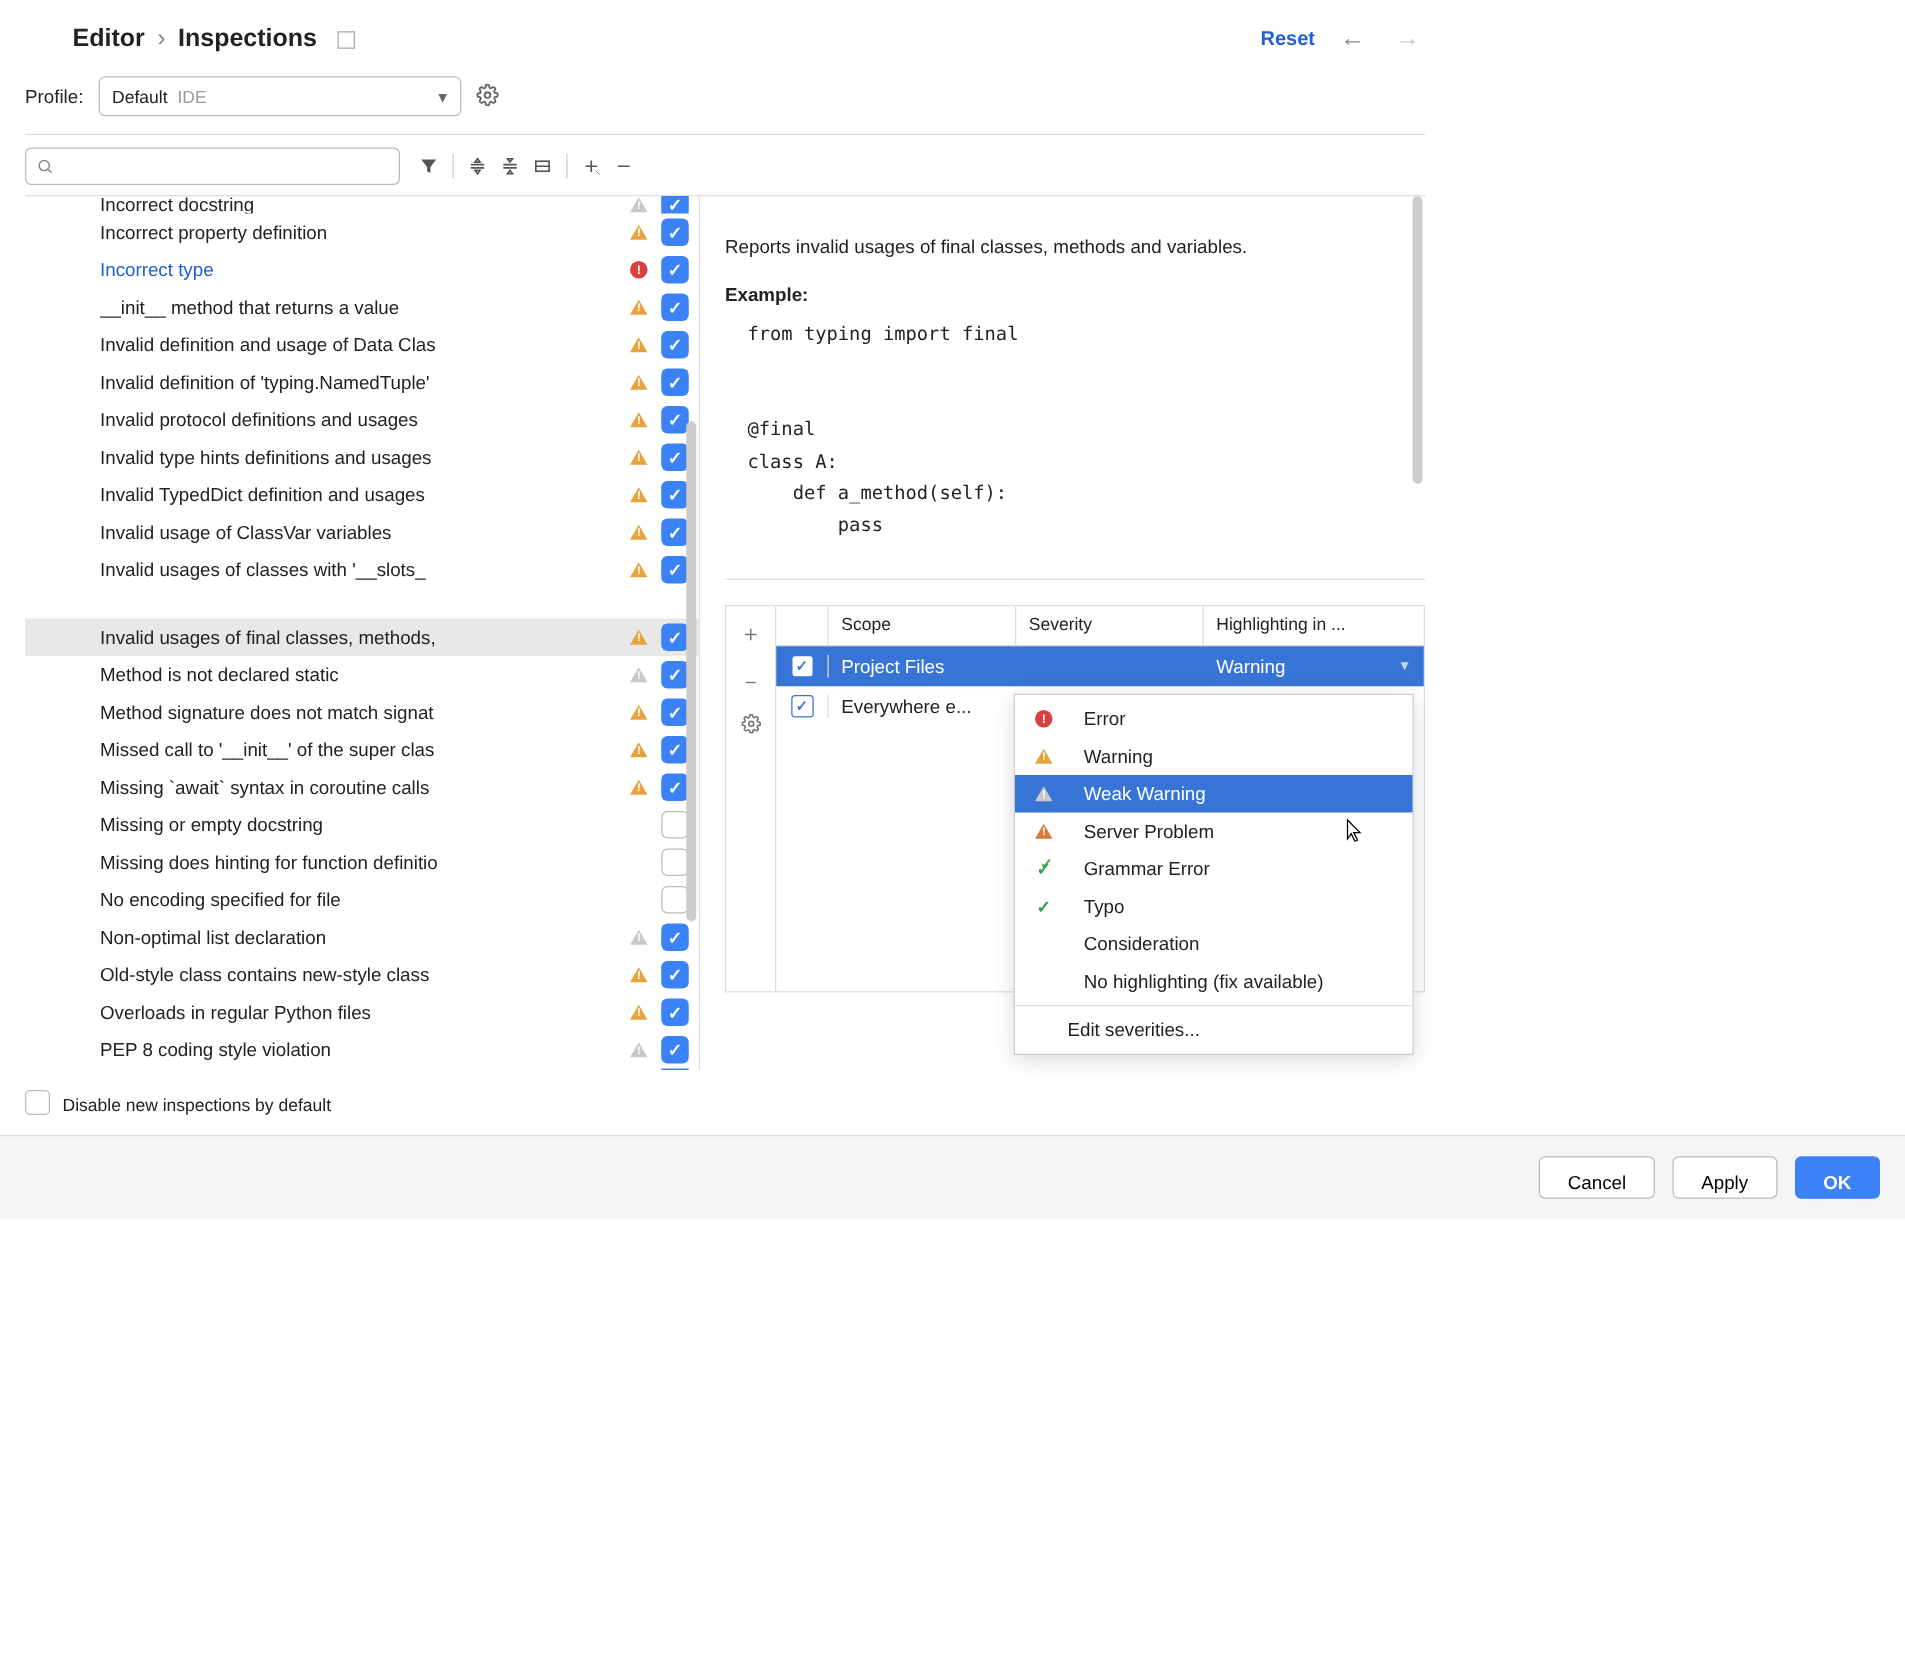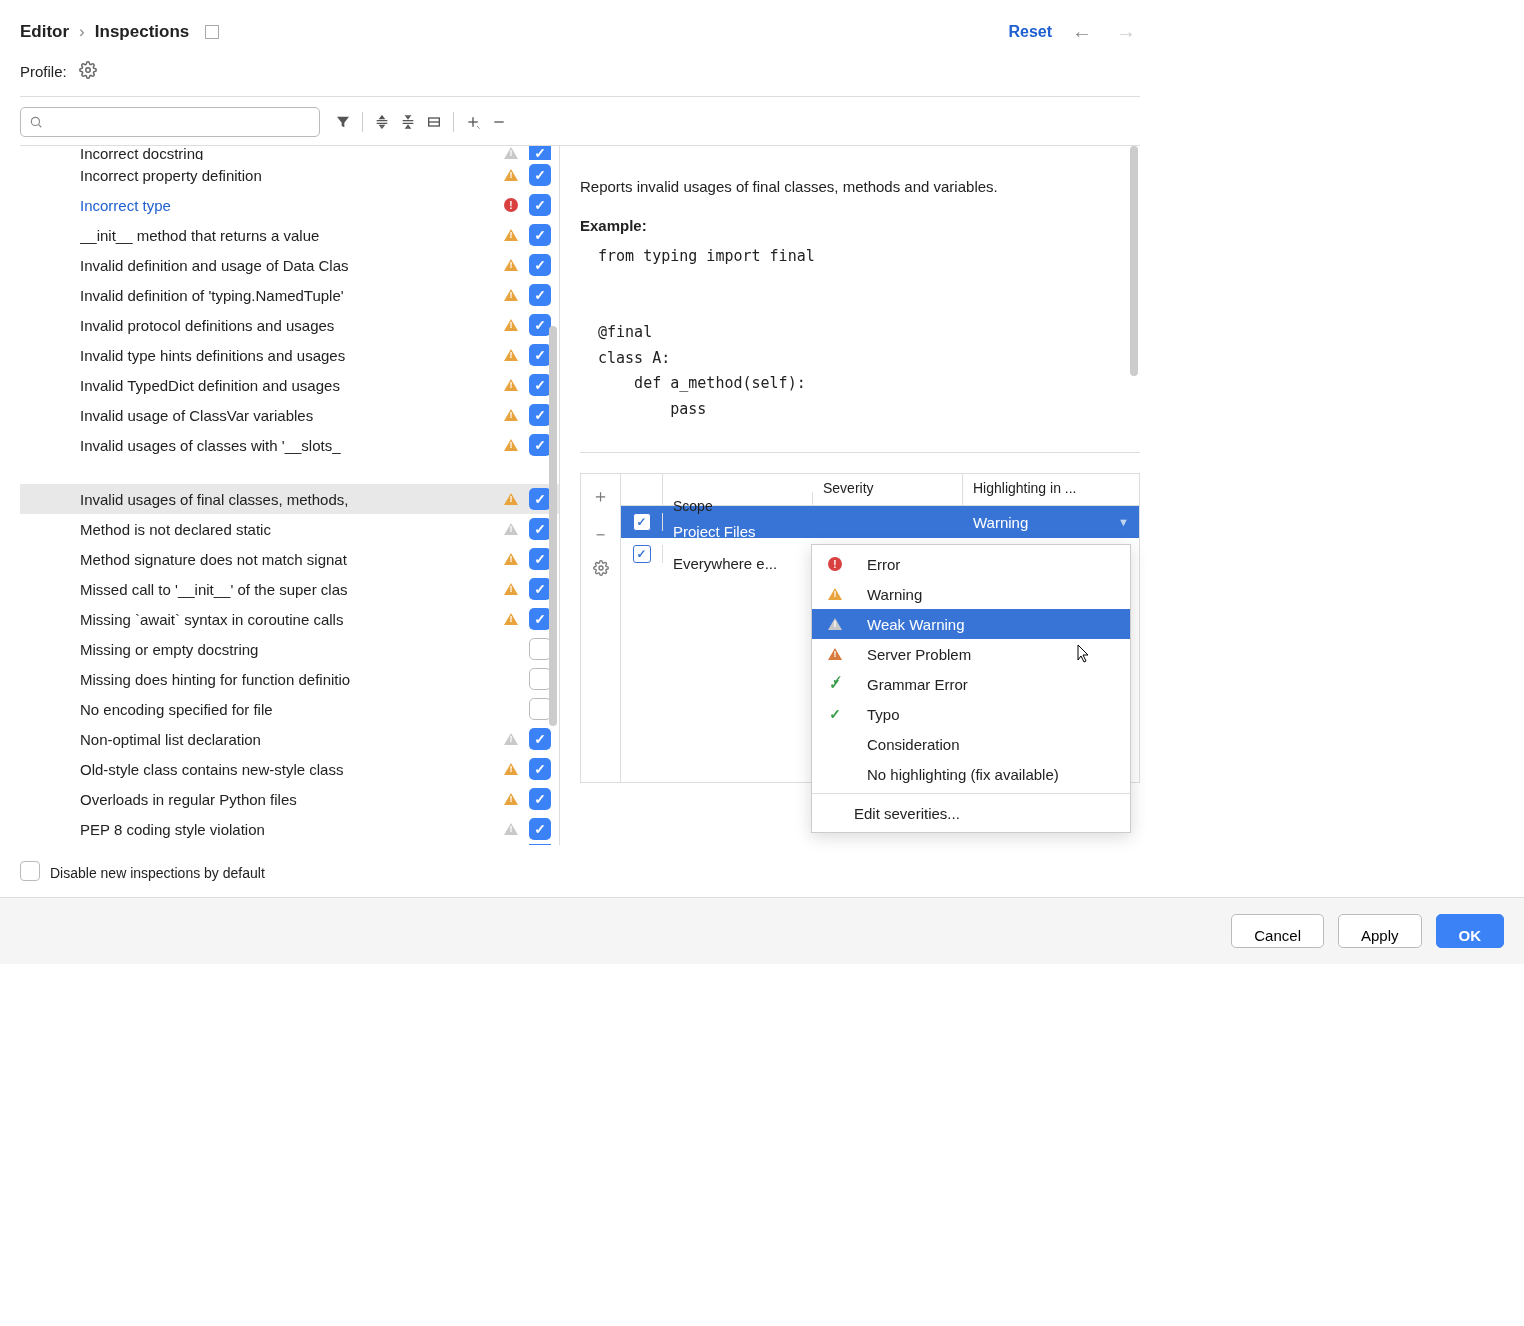--- a/index.html
+++ b/index.html
@@ -1,19 +1,19 @@
 <!DOCTYPE html>
 <html><head>
 <meta charset="utf-8">
 <style>
 * { box-sizing: border-box; margin: 0; padding: 0; }
 body { font-family: -apple-system, BlinkMacSystemFont, "Segoe UI", sans-serif; font-size: 14px; background: #fff; color: #222; }
 .container { width: 1160px; padding: 20px 20px 0 20px; }
 .header { display: flex; align-items: center; justify-content: space-between; margin-bottom: 18px; }
-.breadcrumb { display: flex; align-items: center; gap: 10px; font-size: 17px; font-weight: 700; }
+.breadcrumb { display: flex; align-items: center; gap: 10px; font-size: 20px; font-weight: 700; margin-left: 38px; }
 .breadcrumb .sep { color: #888; font-weight: 400; }
 .breadcrumb .show-icon { width: 14px; height: 14px; border: 1px solid #aaa; display: inline-block; margin-left: 6px; }
 .header-right { display: flex; align-items: center; gap: 16px; }
 .reset-link { color: #2060d0; font-weight: 700; font-size: 16px; cursor: pointer; text-align: right; }
 .nav-arrow { color: #888; font-size: 20px; padding: 0 4px; }
 .nav-arrow.disabled { color: #ccc; }
 
 .profile-row { display: flex; align-items: center; gap: 12px; margin-bottom: 14px; }
 .profile-label { font-size: 15px; }
 .profile-select { display: flex; align-items: center; justify-content: space-between; width: 290px; height: 32px; border: 1px solid #bbb; border-radius: 5px; padding: 0 10px; background: #fff; }
@@ -51,21 +51,21 @@
 .detail-scrollbar { position: absolute; right: 2px; top: 0; width: 8px; height: 230px; background: #ccc; border-radius: 4px; }
 .detail-divider { border: none; border-top: 1px solid #ddd; margin: 30px 0 0 0; }
 
 .scope-section { display: flex; margin-top: 20px; border: 1px solid #ddd; height: 310px; position: relative; }
 .scope-tools { width: 40px; border-right: 1px solid #ddd; display: flex; flex-direction: column; align-items: center; padding-top: 6px; gap: 6px; }
 .scope-tools .tbtn { color: #777; font-size: 18px; cursor: pointer; padding: 4px; }
 .scope-table { flex: 1; }
 .scope-header { display: flex; height: 32px; border-bottom: 1px solid #ddd; font-size: 14px; }
 .scope-header > div { padding: 6px 10px; border-right: 1px solid #ddd; }
 .col-chk { width: 42px; border-right: 1px solid #ddd; }
-.col-scope { width: 150px; margin-top: 18px; }
+.col-scope { width: 150px; }
 .col-sev { width: 150px; }
 .col-hl { flex: 1; border-right: none !important; }
 .scope-row { display: flex; height: 32px; align-items: center; font-size: 15px; }
 .scope-row.sel { background: #3874d6; color: #fff; }
 .scope-row .col-chk { display: flex; align-items: center; justify-content: center; }
 .scope-row > div { padding: 0 10px; }
 .srow-check { width: 18px; height: 18px; background: #fff; border: 1.5px solid #3874d6; border-radius: 3px; display: flex; align-items: center; justify-content: center; }
 .srow-check.on::after { content: "✓"; color: #3874d6; font-size: 12px; font-weight: 700; }
 .scope-row .col-hl { display: flex; align-items: center; justify-content: space-between; }
 .scope-row .col-hl .chev { font-size: 11px; opacity: 0.7; }
@@ -110,20 +110,27 @@
     </div>
     <div class="header-right">
       <span class="reset-link">Reset</span>
       <span class="nav-arrow">←</span>
       <span class="nav-arrow disabled">→</span>
     </div>
   </div>
 
   <div class="profile-row">
     <span class="profile-label">Profile:</span>
+    <div class="profile-select">
+      <span>
+        <span>Default</span>
+        <span class="ide-tag">IDE</span>
+      </span>
+      <span class="chev">▾</span>
+    </div>
     <span class="gear-btn">
       <svg width="18" height="18" viewBox="0 0 24 24" fill="none" stroke="currentColor" stroke-width="2">
           <circle cx="12" cy="12" r="3"></circle>
           <path d="M19.4 15a1.65 1.65 0 0 0 .33 1.82l.06.06a2 2 0 1 1-2.83 2.83l-.06-.06a1.65 1.65 0 0 0-1.82-.33 1.65 1.65 0 0 0-1 1.51V21a2 2 0 0 1-4 0v-.09a1.65 1.65 0 0 0-1-1.51 1.65 1.65 0 0 0-1.82.33l-.06.06a2 2 0 1 1-2.83-2.83l.06-.06a1.65 1.65 0 0 0 .33-1.82 1.65 1.65 0 0 0-1.51-1H3a2 2 0 0 1 0-4h.09a1.65 1.65 0 0 0 1.51-1 1.65 1.65 0 0 0-.33-1.82l-.06-.06a2 2 0 1 1 2.83-2.83l.06.06a1.65 1.65 0 0 0 1.82.33h0a1.65 1.65 0 0 0 1-1.51V3a2 2 0 0 1 4 0v.09a1.65 1.65 0 0 0 1 1.51h0a1.65 1.65 0 0 0 1.82-.33l.06-.06a2 2 0 1 1 2.83 2.83l-.06.06a1.65 1.65 0 0 0-.33 1.82v0a1.65 1.65 0 0 0 1.51 1H21a2 2 0 0 1 0 4h-.09a1.65 1.65 0 0 0-1.51 1z"></path>
         </svg>
     </span>
   </div>
 
   <hr class="divider">
 

